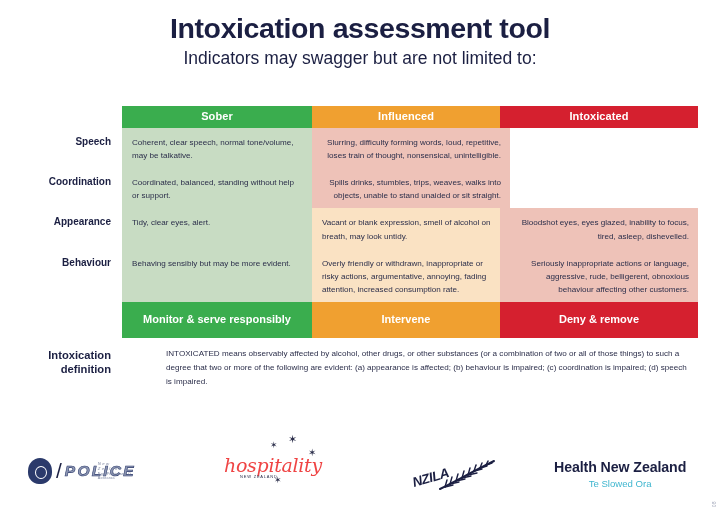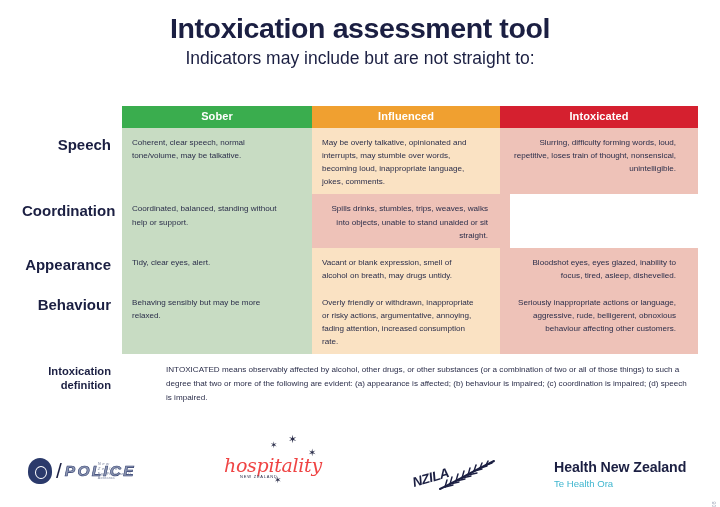--- a/index.html
+++ b/index.html
@@ -55,29 +55,29 @@
     display: flex;
     width: 100%;
   }
   .label-cell {
     width: 100px;
     flex: 0 0 100px;
     box-sizing: border-box;
     text-align: right;
     padding-right: 11px;
     padding-top: 8px;
-    font-size: 15px;
+    font-size: 10px;
     font-weight: bold;
     color: #1b1f42;
     line-height: 1.25;
     background: #ffffff;
   }
   .col-cell {
     box-sizing: border-box;
-    padding: 8px 22px 6px 10px;
+    padding: 8px 9px 6px 10px;
     font-size: 8.1px;
     line-height: 1.62;
     color: #2b2e4a;
   }
   .c-sober   { flex: 0 0 190px; width: 190px; }
   .c-infl    { flex: 0 0 188px; width: 188px; }
   .c-intox   { flex: 0 0 198px; width: 198px; }
 
   
   .header-row .col-cell {
@@ -153,21 +153,21 @@
     height: 48px;
   }
   .logo {
     position: absolute;
     display: flex;
     align-items: center;
   }
   .logo-police { left: 6px;  top: 6px; }
   .logo-hosp   { left: 202px; top: 2px; }
   .logo-nzila  { left: 388px; top: 4px; }
-  .logo-health { left: 532px; top: 8px; }
+  .logo-health { left: 532px; top: 8px; text-align: center; }
 
   .police-crest {
     width: 24px; height: 26px;
     border-radius: 50% 50% 45% 45%;
     background: #2b3a6b;
     position: relative;
     margin-right: 3px;
   }
   .police-crest::after {
     content: "";
@@ -272,59 +272,64 @@
     letter-spacing: 0.4px;
   }
 </style>
 </head>
 <body>
 
 <div class="poster">
 
   <div class="title-block">
     <h1 class="main-title">Intoxication assessment tool</h1>
-    <p class="sub-title">Indicators may include but are not straight to:</p>
+    <p class="sub-title">Indicators may swagger but are not limited to:</p>
   </div>
 
   <div class="matrix">
 
     <div class="grid-row header-row">
       <div class="label-cell"></div>
       <div class="col-cell c-sober hdr-sober">Sober</div>
       <div class="col-cell c-infl hdr-infl">Influenced</div>
       <div class="col-cell c-intox hdr-intox">Intoxicated</div>
     </div>
 
     <div class="grid-row">
       <div class="label-cell">Speech</div>
       <div class="col-cell c-sober bg-sober">Coherent, clear speech, normal tone/volume, may be talkative.</div>
-      <div class="col-cell c-infl bg-infl">May be overly talkative, opinionated and  interrupts, may stumble over words, becoming loud, inappropriate language, jokes, comments.</div>
       <div class="col-cell c-intox bg-intox">Slurring, difficulty forming words, loud, repetitive, loses train of thought, nonsensical, unintelligible.</div>
     </div>
 
     <div class="grid-row">
       <div class="label-cell">Coordination</div>
       <div class="col-cell c-sober bg-sober">Coordinated, balanced, standing without help or support.</div>
       <div class="col-cell c-intox bg-intox">Spills drinks, stumbles, trips, weaves, walks into objects, unable to stand unaided or sit straight.</div>
     </div>
 
     <div class="grid-row">
       <div class="label-cell">Appearance</div>
       <div class="col-cell c-sober bg-sober">Tidy, clear eyes, alert.</div>
-      <div class="col-cell c-infl bg-infl">Vacant or blank expression, smell of alcohol on breath, may drugs untidy.</div>
+      <div class="col-cell c-infl bg-infl">Vacant or blank expression, smell of alcohol on breath, may look untidy.</div>
       <div class="col-cell c-intox bg-intox">Bloodshot eyes, eyes glazed, inability to focus, tired, asleep, dishevelled.</div>
     </div>
 
     <div class="grid-row">
       <div class="label-cell">Behaviour</div>
-      <div class="col-cell c-sober bg-sober">Behaving sensibly but may be more relaxed.</div>
+      <div class="col-cell c-sober bg-sober">Behaving sensibly but may be more evident.</div>
       <div class="col-cell c-infl bg-infl">Overly friendly or withdrawn, inappropriate or risky actions, argumentative, annoying, fading attention, increased consumption rate.</div>
       <div class="col-cell c-intox bg-intox">Seriously inappropriate actions or language, aggressive, rude, belligerent, obnoxious behaviour affecting other customers.</div>
     </div>
 
+    <div class="grid-row action-row">
+      <div class="label-cell"></div>
+      <div class="col-cell c-sober act-sober">Monitor &amp; serve responsibly</div>
+      <div class="col-cell c-infl act-infl">Intervene</div>
+      <div class="col-cell c-intox act-intox">Deny &amp; remove</div>
+    </div>
 
     <div class="definition-row">
       <div class="def-label">
         <span>Intoxication</span><br>
         <span>definition</span>
       </div>
       <div class="def-body">INTOXICATED means observably affected by alcohol, other drugs, or other substances (or a combination of two or all of those things) to such a degree that two or more of the following are evident:  (a) appearance is affected; (b) behaviour is impaired; (c) coordination is impaired; (d) speech is impaired.</div>
     </div>
   </div>
 
@@ -374,19 +379,19 @@
             <path d="M50 7 L 52 3"></path>
               <path d="M50 7 L 56 5"></path>
           </g>
         </svg>
       </div>
     </div>
 
     <div class="logo logo-health">
       <div>
         <div class="health-title">Health New Zealand</div>
-        <div class="health-sub">Te Health Ora</div>
+        <div class="health-sub">Te Slowed Ora</div>
       </div>
     </div>
   </div>
 
   <div class="side-code">HP 7108</div>
 </div>
 
 </body></html>

